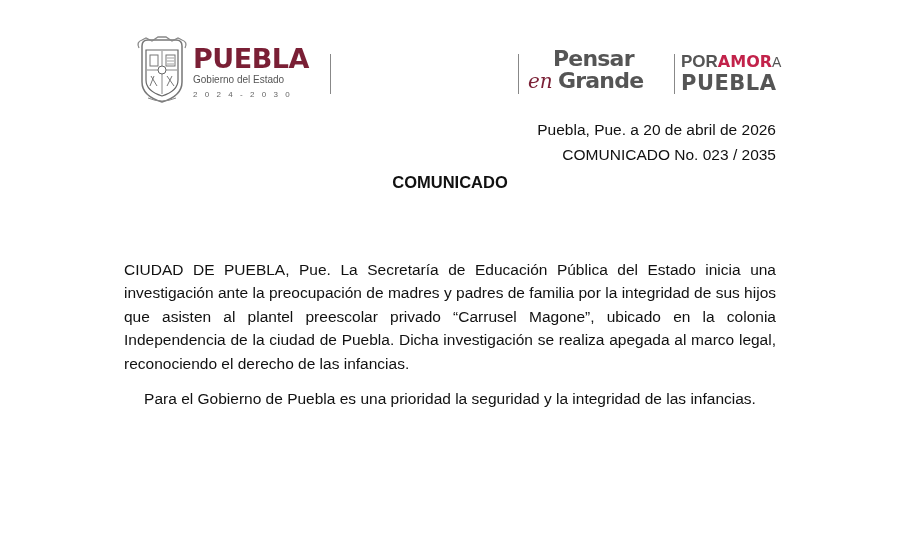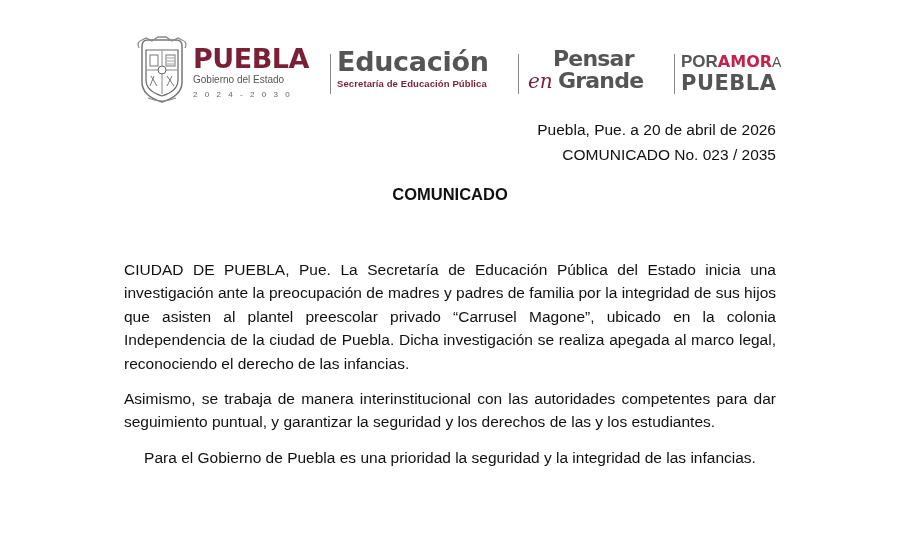--- a/index.html
+++ b/index.html
@@ -23,21 +23,21 @@
   .en-word { position: absolute; left: 0; top: 22px; font-family: "DejaVu Serif", serif; font-style: italic; font-size: 20px; color: #7a1f35; line-height: 22px; }
   .grande-word { position: absolute; left: 30px; top: 22px; font-family: "DejaVu Sans", sans-serif; font-weight: bold; font-size: 22px; color: #555; line-height: 22px; letter-spacing: -0.8px; }
   .amor-block { position: absolute; left: 545px; top: 16px; }
   .amor-line { font-size: 17px; line-height: 19px; color: #555; white-space: nowrap; }
   .amor-line .por { font-weight: bold; letter-spacing: 0px; }
   .amor-line .amor { font-weight: bold; color: #c2224a; font-family: "DejaVu Sans", sans-serif; font-size: 16px; }
   .amor-line .a { font-weight: normal; font-size: 14px; }
   .pueb-line { font-family: "DejaVu Sans", sans-serif; font-weight: bold; font-size: 21px; color: #555; line-height: 22px; letter-spacing: 0.5px; }
 
   .dateline { position: absolute; right: 124px; top: 117px; text-align: right; font-family: "Liberation Sans", sans-serif; font-size: 15.5px; line-height: 25px; color: #111; }
-  .title { position: absolute; left: 0; width: 900px; top: 185px; text-align: center; font-weight: bold; font-size: 16.5px; color: #111; }
+  .title { position: absolute; left: 0; width: 900px; top: 173px; text-align: center; font-weight: bold; font-size: 16.5px; color: #111; }
   .body { position: absolute; left: 124px; width: 652px; top: 258px; font-size: 15.5px; line-height: 23.4px; color: #111; }
   .body p { margin: 0 0 12px 0; text-align: justify; }
   .body p.last { text-align: center; }
 </style>
 </head>
 <body>
 
 <div class="header">
   <svg class="coat" viewBox="0 0 52 68">
     <path d="M6 10 Q6 4 12 4 L40 4 Q46 4 46 10 L46 46 Q46 60 26 66 Q6 60 6 46 Z" fill="#fff" stroke="#777" stroke-width="1.5"></path>
@@ -57,24 +57,20 @@
   </svg>
 
   <div class="puebla-block">
     <div class="puebla-word">PUEBLA</div>
     <div class="gob-word">Gobierno del Estado</div>
     <div class="years">2024-2030</div>
   </div>
 
   <div class="sep" style="left:194px"></div>
 
-  <div class="edu-block">
-    <div class="edu-word">Educación</div>
-    <div class="sep-word">Secretaría de Educación Pública</div>
-  </div>
 
   <div class="sep" style="left:382px"></div>
 
   <div class="pensar-block">
     <div class="pensar-word">Pensar</div>
     <div class="en-word">en</div>
     <div class="grande-word">Grande</div>
   </div>
 
   <div class="sep" style="left:538px"></div>
@@ -89,15 +85,14 @@
 
 <div class="dateline">
   <div>Puebla, Pue. a 20 de abril de 2026</div>
   <div>COMUNICADO No. 023 / 2035</div>
 </div>
 
 <div class="title">COMUNICADO</div>
 
 <div class="body">
   <p>CIUDAD DE PUEBLA, Pue. La Secretaría de Educación Pública del Estado inicia una investigación ante la preocupación de madres y padres de familia por la integridad de sus hijos que asisten al plantel preescolar privado “Carrusel Magone”, ubicado en la colonia Independencia de la ciudad de Puebla. Dicha investigación se realiza apegada al marco legal, reconociendo el derecho de las infancias.</p>
-  <p>Asimismo, se trabaja de manera interinstitucional con las autoridades competentes para dar seguimiento puntual, y garantizar la seguridad y los derechos de las y los estudiantes.</p>
   <p class="last">Para el Gobierno de Puebla es una prioridad la seguridad y la integridad de las infancias.</p>
 </div>
 
 </body></html>

